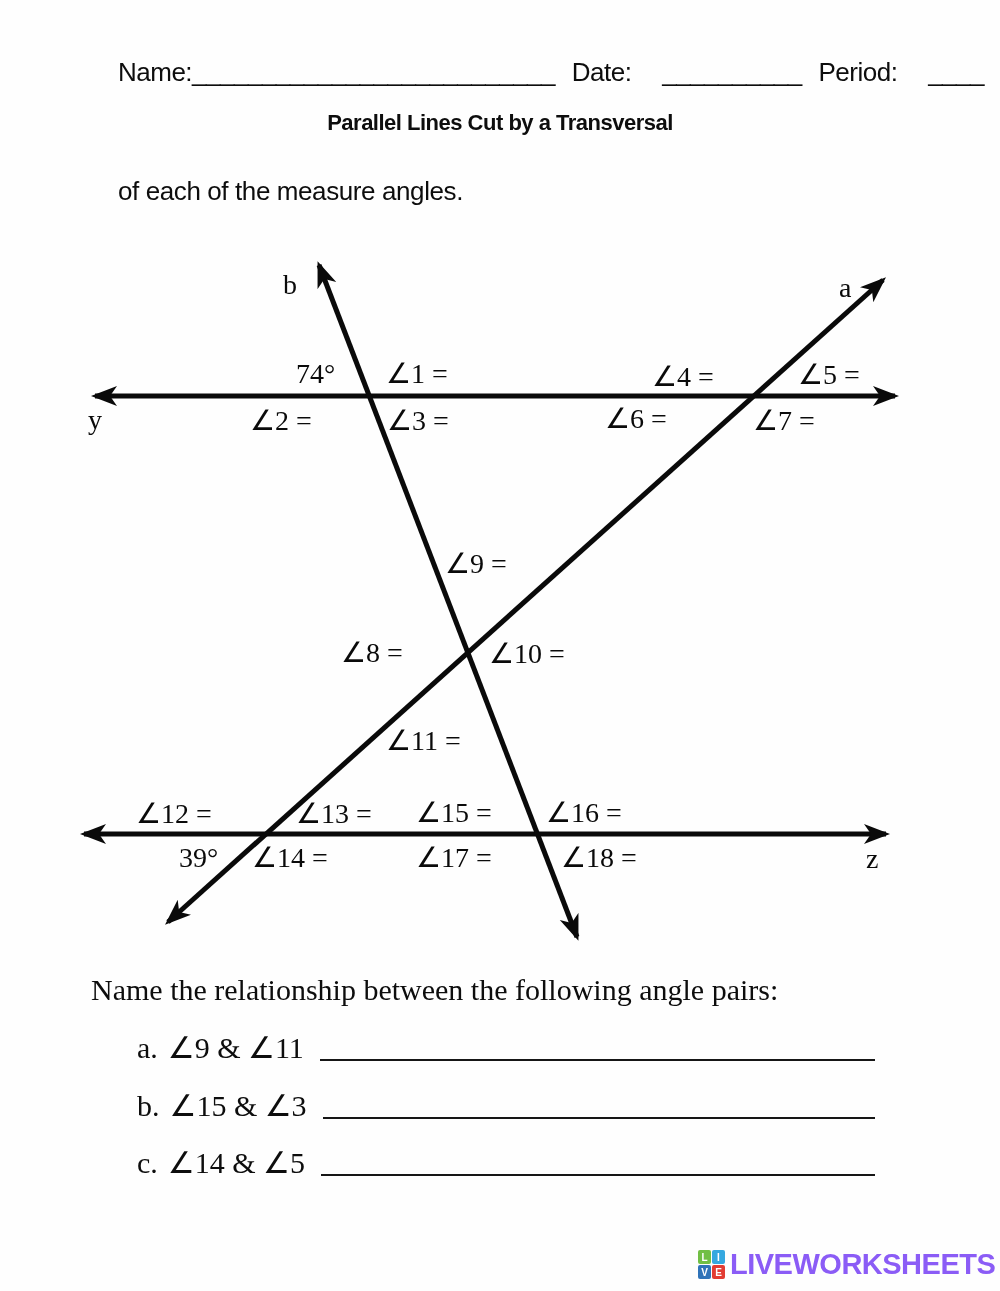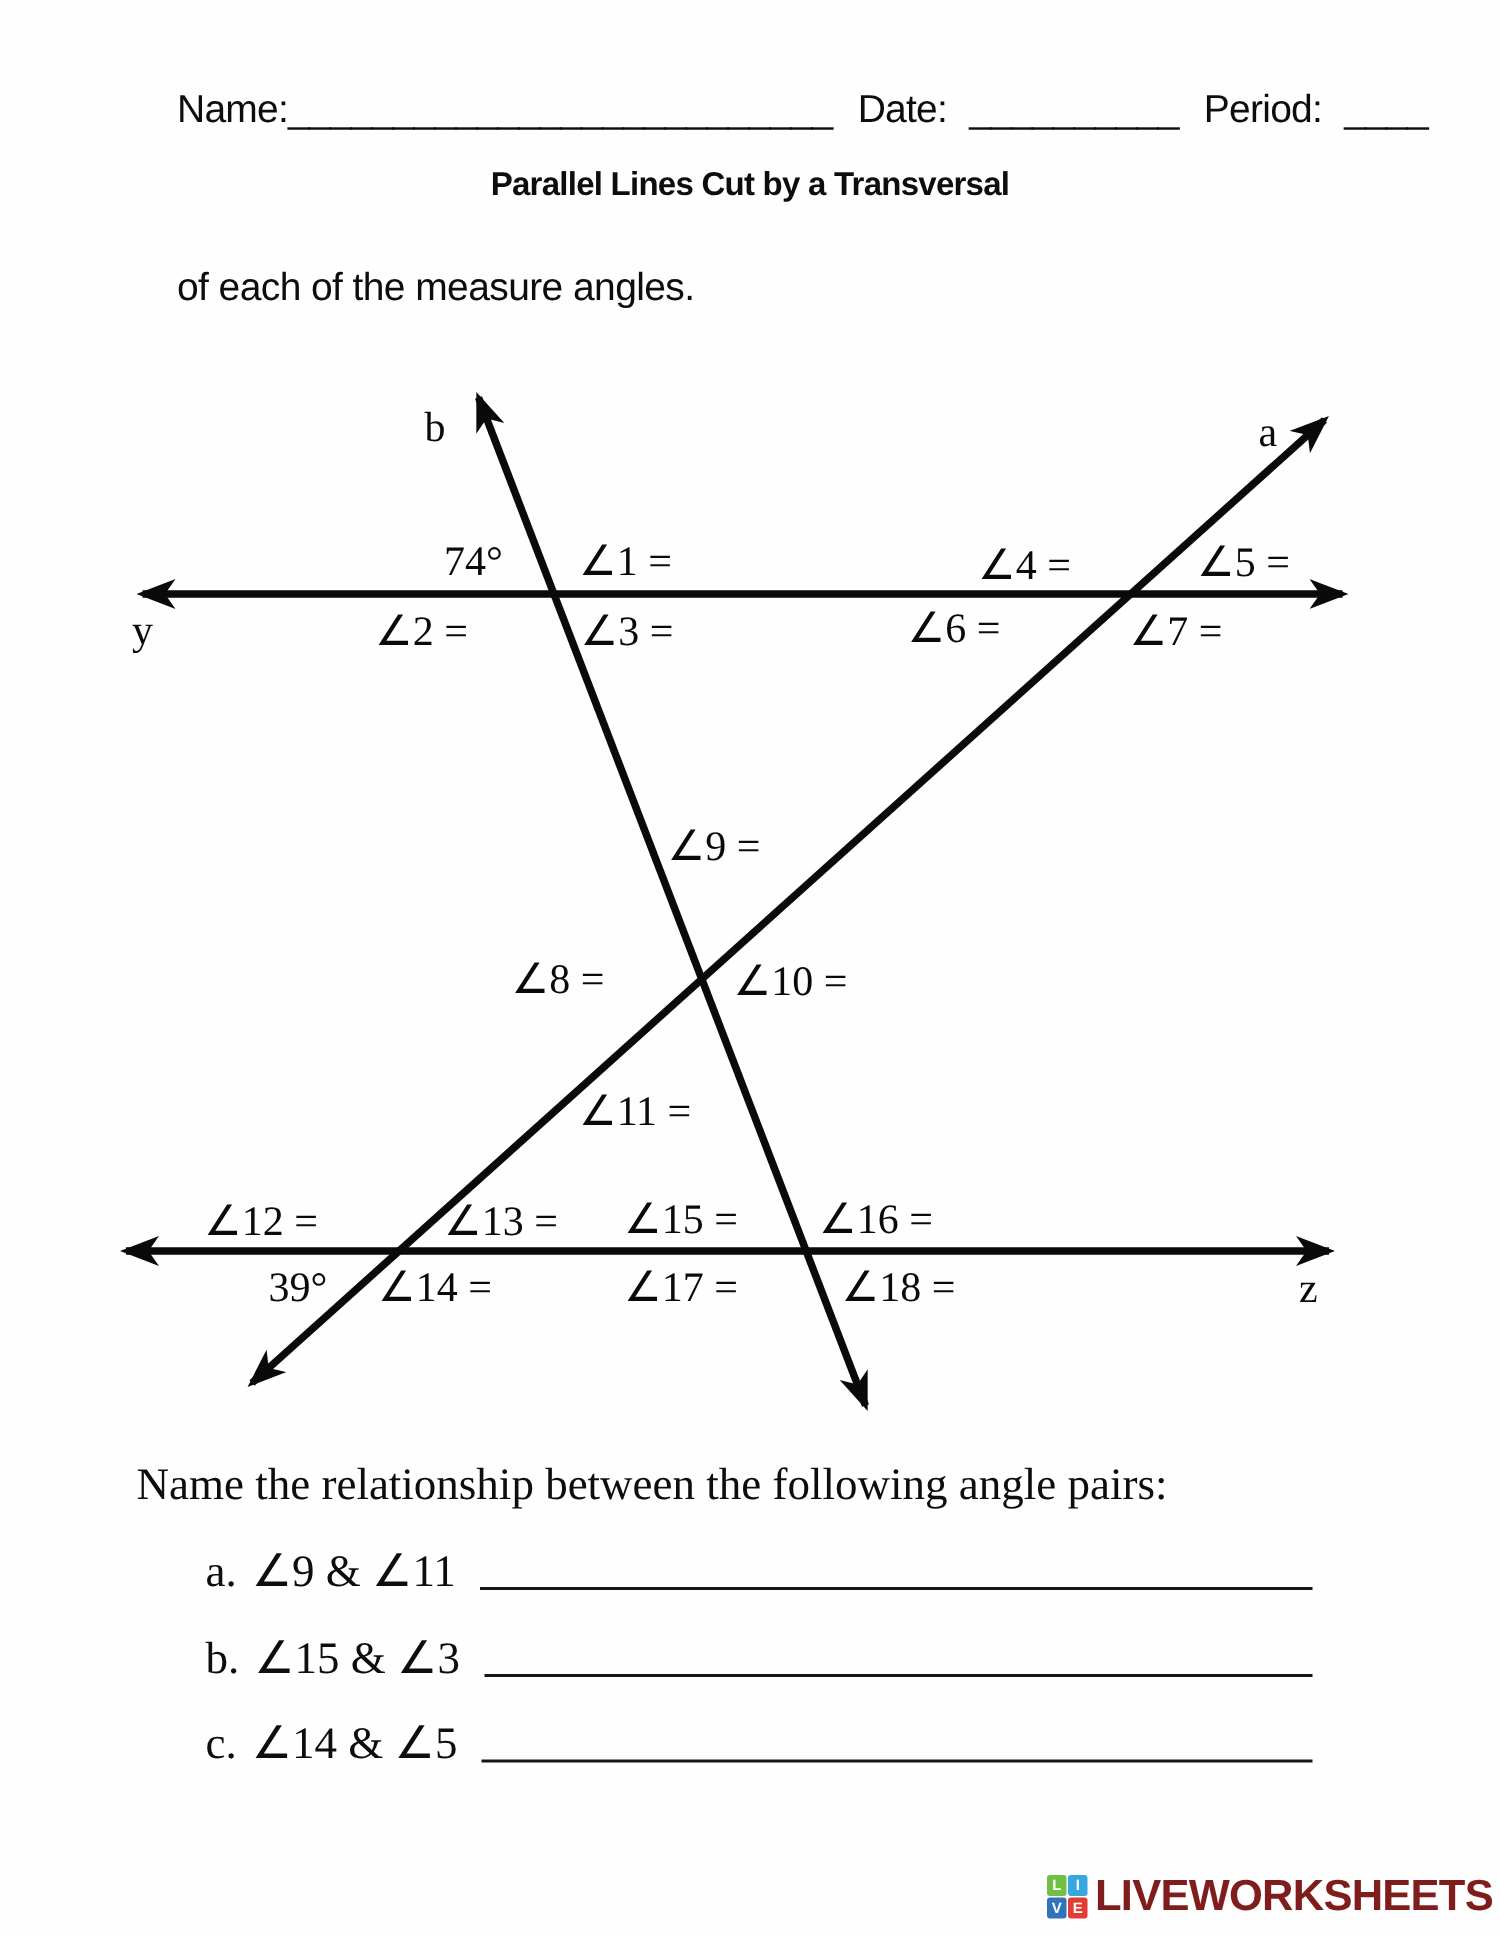--- a/index.html
+++ b/index.html
@@ -6,21 +6,21 @@
   body{
     width:1000px;height:1291px;position:relative;overflow:hidden;
     background:#fefefe;color:#0d0d0d;
     font-family:"Liberation Sans",sans-serif;
   }
   .header{
     position:absolute;left:118px;top:57px;
     font-size:26px;letter-spacing:-0.5px;white-space:nowrap;
   }
   .header .gap{margin-left:10px}
-  .header .gap-s{margin-left:8px}
+  .header .gap-s{margin-left:24px}
   .page-title{
     position:absolute;left:0;top:110px;width:100%;text-align:center;
     font-weight:bold;font-size:22px;letter-spacing:-0.5px;
   }
   .directions{
     position:absolute;left:118px;top:171px;
     font-size:26px;letter-spacing:-0.4px;line-height:40px;
   }
   .directions .u{text-decoration:underline}
   svg.diagram{position:absolute;left:0;top:250px}
@@ -56,21 +56,21 @@
   }
   .logo-cell{
     display:flex;align-items:center;justify-content:center;
     color:#fff;font-size:10px;font-weight:bold;border-radius:2px;
   }
   .c-l{background:#71bf44}
   .c-i{background:#35a8e0}
   .c-v{background:#2f73b9}
   .c-e{background:#e23c33}
   .brand{
-    font-size:29px;font-weight:bold;color:#7f1d1d;letter-spacing:-0.5px;
+    font-size:29px;font-weight:bold;color:#8b5cf6;letter-spacing:-0.5px;
   }
 </style>
 </head>
 <body>
 
 <div class="header">
   <span>Name:</span><span>__________________________</span>
   <span class="gap">Date:</span>
   <span class="gap-s">__________</span>
   <span class="gap">Period:</span>

